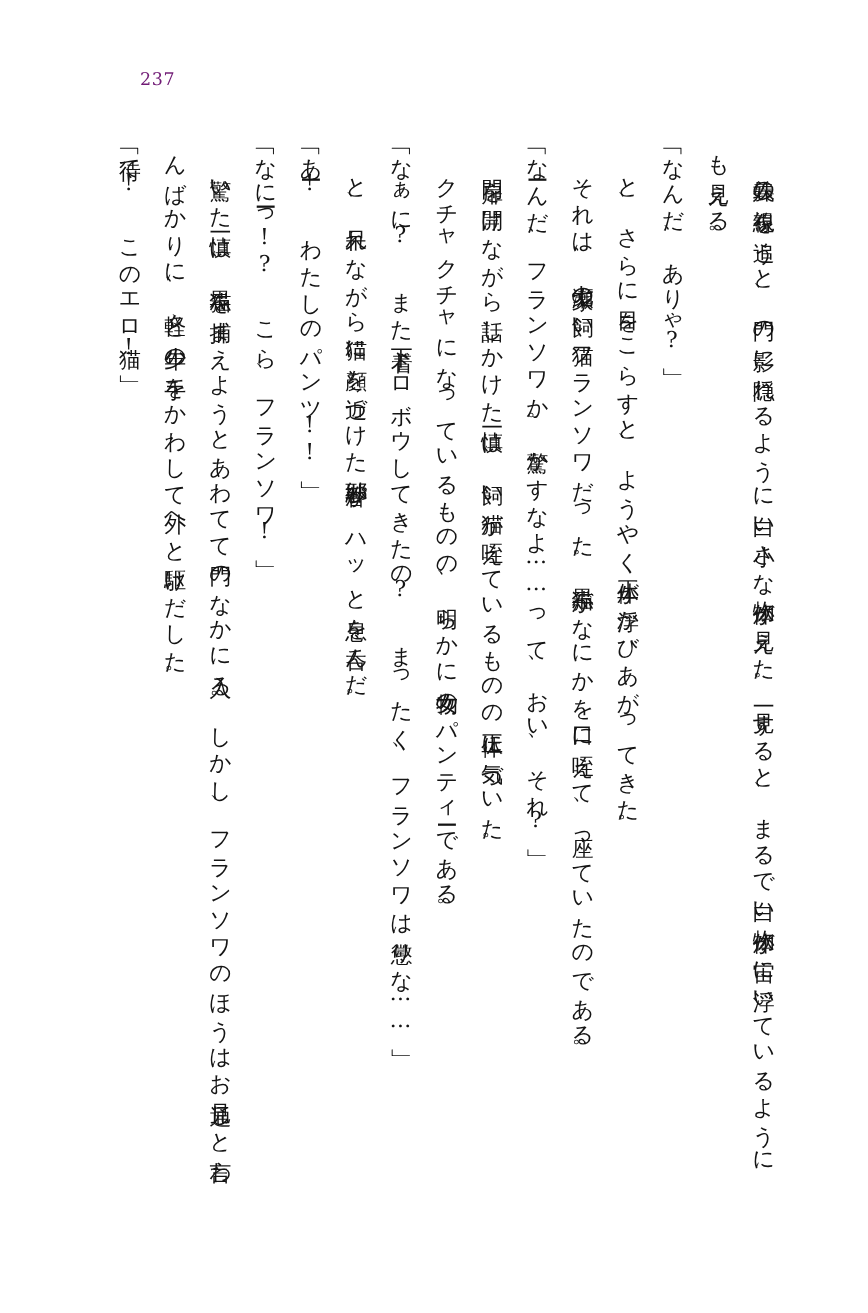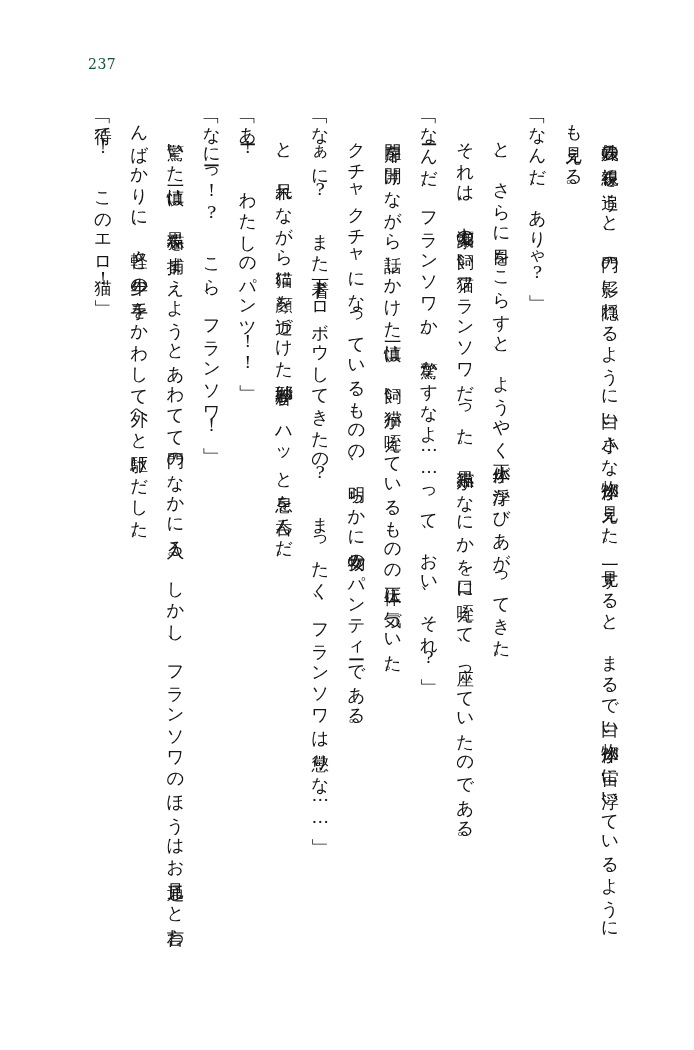--- a/index.html
+++ b/index.html
@@ -19,24 +19,24 @@
     position: absolute;
     top: 0;
     left: 0;
     width: 694px;
     height: 1050px;
     background: #fff;
   }
   .page-number {
     position: absolute;
     top: 56px;
-    left: 88px;
+    left: 112px;
     font-size: 14px;
     letter-spacing: 0.5px;
-    color: #14532d;
+    color: #701a75;
     font-family: "DejaVu Serif", "Liberation Serif", serif;
   }
   .text-body {
     position: absolute;
     top: 112px;
     right: 66px;
     height: 830px;
     width: 560px;
     writing-mode: vertical-rl;
     text-orientation: upright;

